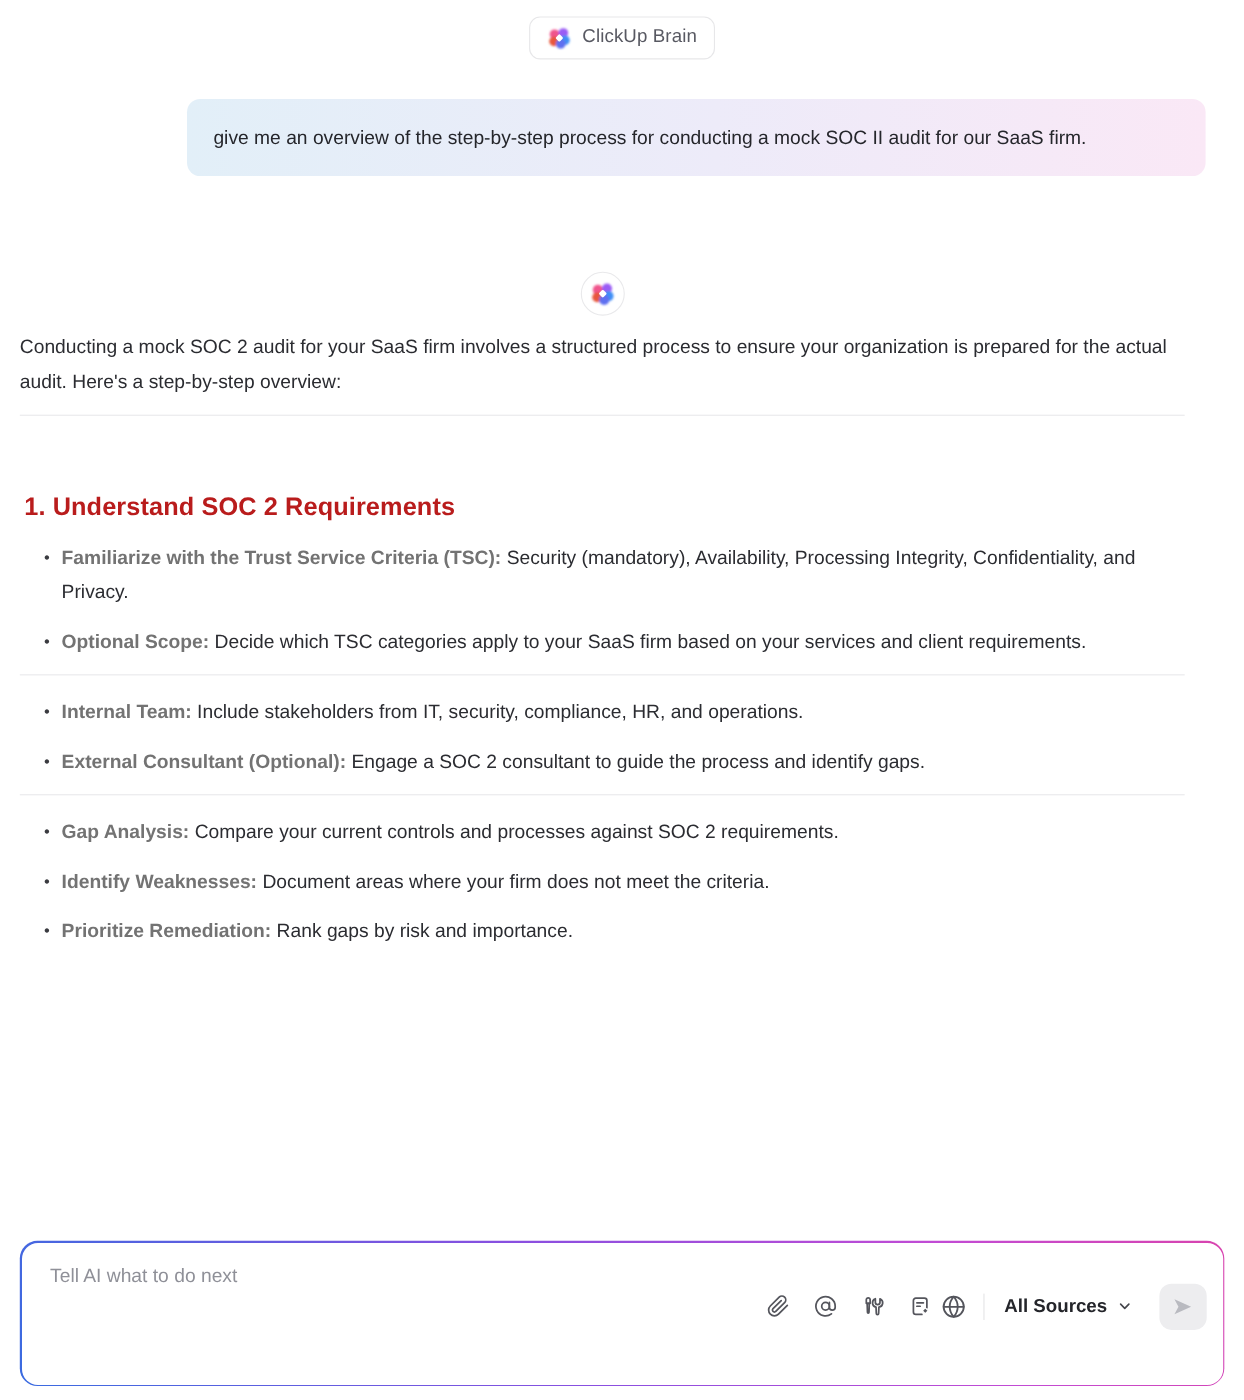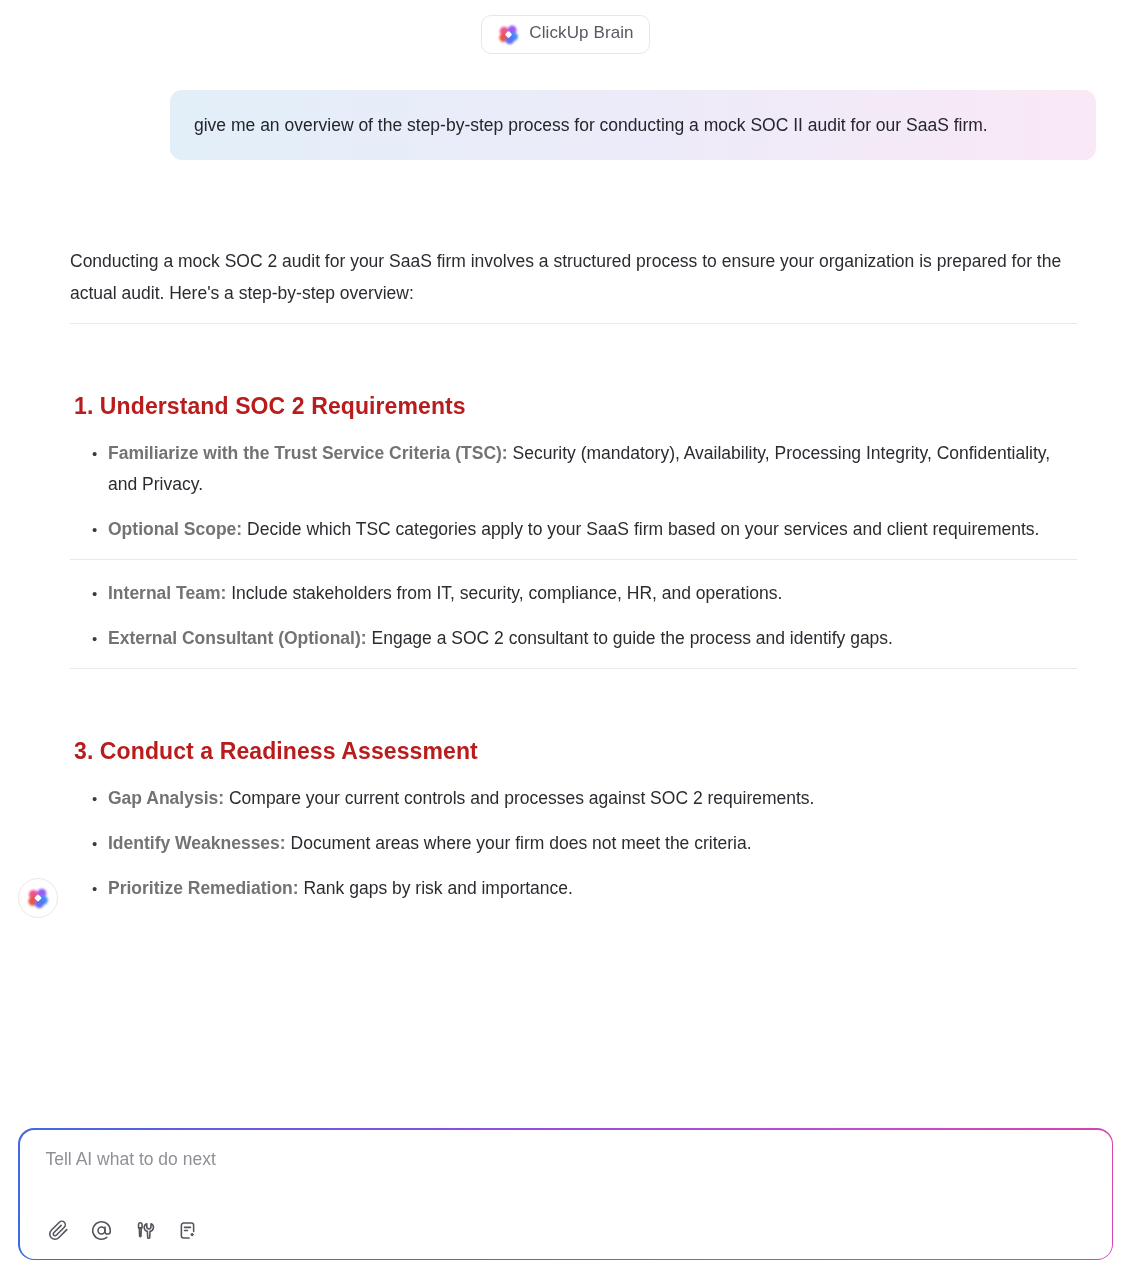--- a/index.html
+++ b/index.html
@@ -20,21 +20,21 @@
 
   
   .user-row { margin: 36px 35px 0 170px; }
   .user-bubble {
     border-radius: 12px; padding: 20px 24px;
     background: linear-gradient(90deg, #e2eff8 0%, #edebf9 52%, #fae8f6 100%);
     font-size: 17.5px; line-height: 30px; color: #25262b;
   }
 
   
-  .ai-row { display: flex; align-items: flex-end; margin-top: 85px; padding: 0 54px 0 18px; gap: 12px; }
+  .ai-row { display: flex; align-items: center; margin-top: 85px; padding: 0 54px 0 18px; gap: 12px; flex-direction: column; }
   .avatar {
     width: 40px; height: 40px; border-radius: 50%; flex: 0 0 40px;
     border: 1px solid #e9e9eb; background: #fff;
     display: flex; align-items: center; justify-content: center; margin-top: 2px;
   }
   .ai-content { flex: 1; min-width: 0; }
   .intro { font-size: 17.5px; line-height: 32px; color: #2b2c31; }
   hr.sep { border: none; border-top: 1px solid #e9e9eb; margin: 14px 0 0 0; }
   .section h3 {
     margin: 68px 0 2px 4px; font-size: 23px; line-height: 28px;
@@ -51,21 +51,21 @@
   .bullet .lbl { font-weight: 700; color: #737373; }
 
   
   .composer {
     position: absolute; left: 18px; right: 18px; top: 1128px; height: 132px;
     border-radius: 16px; padding: 1.5px;
     background: linear-gradient(62deg, #3a6be0 0%, #8a4fe0 45%, #c24bd4 78%, #d843ae 100%);
   }
   .composer-inner {
     width: 100%; height: 100%; border-radius: 14.5px; background: #ffffff;
-    display: flex; flex-direction: column; overflow: hidden;
+    display: flex; overflow: hidden;
   }
   .composer textarea {
     border: none; outline: none; resize: none; background: transparent;
     padding: 19px 26px 0 26px; flex: 1;
     font-family: "Liberation Sans", "DejaVu Sans", sans-serif;
     font-size: 17.5px; color: #2b2c31;
   }
   .composer textarea::placeholder { color: #8f9098; }
   .composer-bar {
     display: flex; align-items: center; padding: 0 15px 13px 24px;
@@ -152,21 +152,20 @@
     <hr class="sep">
     <ul class="bullets">
 
     <li class="bullet"><span class="dot">•</span><span class="lbl">Internal Team:</span> <span>Include stakeholders from IT, security, compliance, HR, and operations.</span></li>
             <li class="bullet"><span class="dot">•</span><span class="lbl">External Consultant (Optional):</span> <span>Engage a SOC 2 consultant to guide the process and identify gaps.</span></li>
           </ul>
   </div>
 
   <div class="section">
     <hr class="sep">
-    <h3>3. Conduct a Readiness Assessment</h3>
     <ul class="bullets">
 
     <li class="bullet"><span class="dot">•</span><span class="lbl">Gap Analysis:</span> <span>Compare your current controls and processes against SOC 2 requirements.</span></li>
             <li class="bullet"><span class="dot">•</span><span class="lbl">Identify Weaknesses:</span> <span>Document areas where your firm does not meet the criteria.</span></li>
             <li class="bullet"><span class="dot">•</span><span class="lbl">Prioritize Remediation:</span> <span>Rank gaps by risk and importance.</span></li>
           </ul>
   </div>
 </div>
   </div>
 </div>
@@ -198,15 +197,36 @@
           <svg width="21" height="21" viewBox="0 0 24 24">
             <g fill="none" stroke="#54555c" stroke-width="1.8" stroke-linecap="round" stroke-linejoin="round">
               <path d="M13.8 20.5H7.5a2.5 2.5 0 0 1-2.5-2.5V6a2.5 2.5 0 0 1 2.5-2.5h9A2.5 2.5 0 0 1 19 6v7.5"></path>
               <path d="M8.6 8.4h6.8M8.6 12h3.4"></path>
             </g>
             <path d="M17.3 13.6l3.1 3.1-3.1 3.1-3.1-3.1z" fill="#54555c" stroke="#ffffff" stroke-width="1.2"></path>
           </svg>
         </button>
       </div>
       <div class="spacer"></div>
+      <div class="right-icons">
+        <button class="icon-btn">
+          <svg class="stroke-ic" width="22" height="22" viewBox="0 0 24 24" stroke-width="1.7">
+            <circle cx="12" cy="12" r="10"></circle>
+            <line x1="2" y1="12" x2="22" y2="12"></line>
+            <path d="M12 2a15.3 15.3 0 0 1 4 10 15.3 15.3 0 0 1-4 10 15.3 15.3 0 0 1-4-10 15.3 15.3 0 0 1 4-10z"></path>
+          </svg>
+        </button>
+        <div class="vbar"></div>
+        <button class="sources-btn">
+          <span>All Sources</span>
+          <svg width="15" height="15" viewBox="0 0 24 24" fill="none" stroke="#45464c" stroke-width="2.4" stroke-linecap="round" stroke-linejoin="round">
+            <polyline points="6 9 12 15 18 9"></polyline>
+          </svg>
+        </button>
+        <button class="send-btn">
+          <svg width="22" height="22" viewBox="0 0 24 24">
+            <path d="M4 4.6L20.5 12 4 19.4 8 12z" fill="#b9bac0"></path>
+          </svg>
+        </button>
+      </div>
     </div>
   </div>
 </div>
 
 </body></html>

